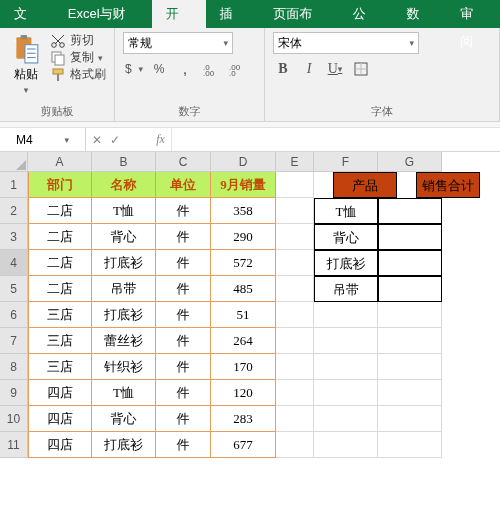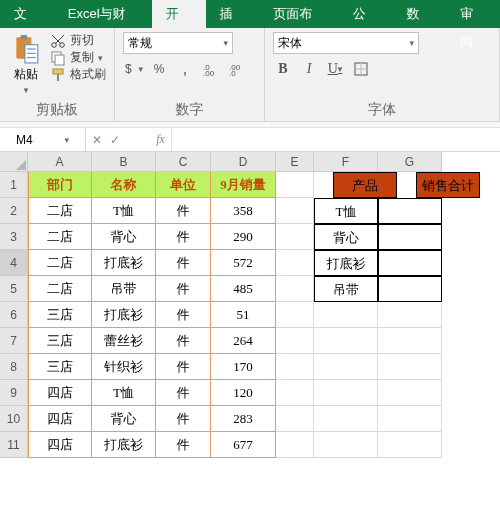--- a/index.html
+++ b/index.html
@@ -7,21 +7,21 @@
   
   
   .tabbar { background: #0f7b40; display: flex; height: 28px; }
   .tab { color: #fff; padding: 0 14px; line-height: 28px; font-size: 13px; cursor: pointer; }
   .tab.active { background: #f1f1f1; color: #0f7b40; }
   
   
   .ribbon { background: #f1f1f1; border-bottom: 1px solid #d4d4d4; display: flex; height: 94px; }
   .group { border-right: 1px solid #d4d4d4; padding: 4px 8px 2px 8px; display: flex; flex-direction: column; justify-content: space-between; }
   .group-body { display: flex; gap: 6px; align-items: flex-start; flex: 1; }
-  .group-label { text-align: center; font-size: 14px; color: #666; padding-top: 2px; }
+  .group-label { text-align: center; font-size: 11px; color: #666; padding-top: 2px; }
   
   .big-btn { display: flex; flex-direction: column; align-items: center; gap: 2px; padding: 2px 4px; cursor: pointer; }
   .big-icon { width: 28px; height: 30px; }
   .small-btns { display: flex; flex-direction: column; gap: 0; }
   .small-btn { display: flex; align-items: center; gap: 4px; cursor: pointer; color: #444; font-size: 12px; }
   .sm-icon { width: 16px; height: 16px; display: inline-block; }
   
   .combo { display: flex; align-items: center; border: 1px solid #c0c0c0; background: #fff; height: 22px; width: 110px; padding: 0 4px; justify-content: space-between; font-size: 12px; }
   .mini-row { display: flex; gap: 6px; margin-top: 6px; }
   .mini { width: 20px; height: 18px; display: flex; align-items: center; justify-content: center; cursor: pointer; color: #555; }

